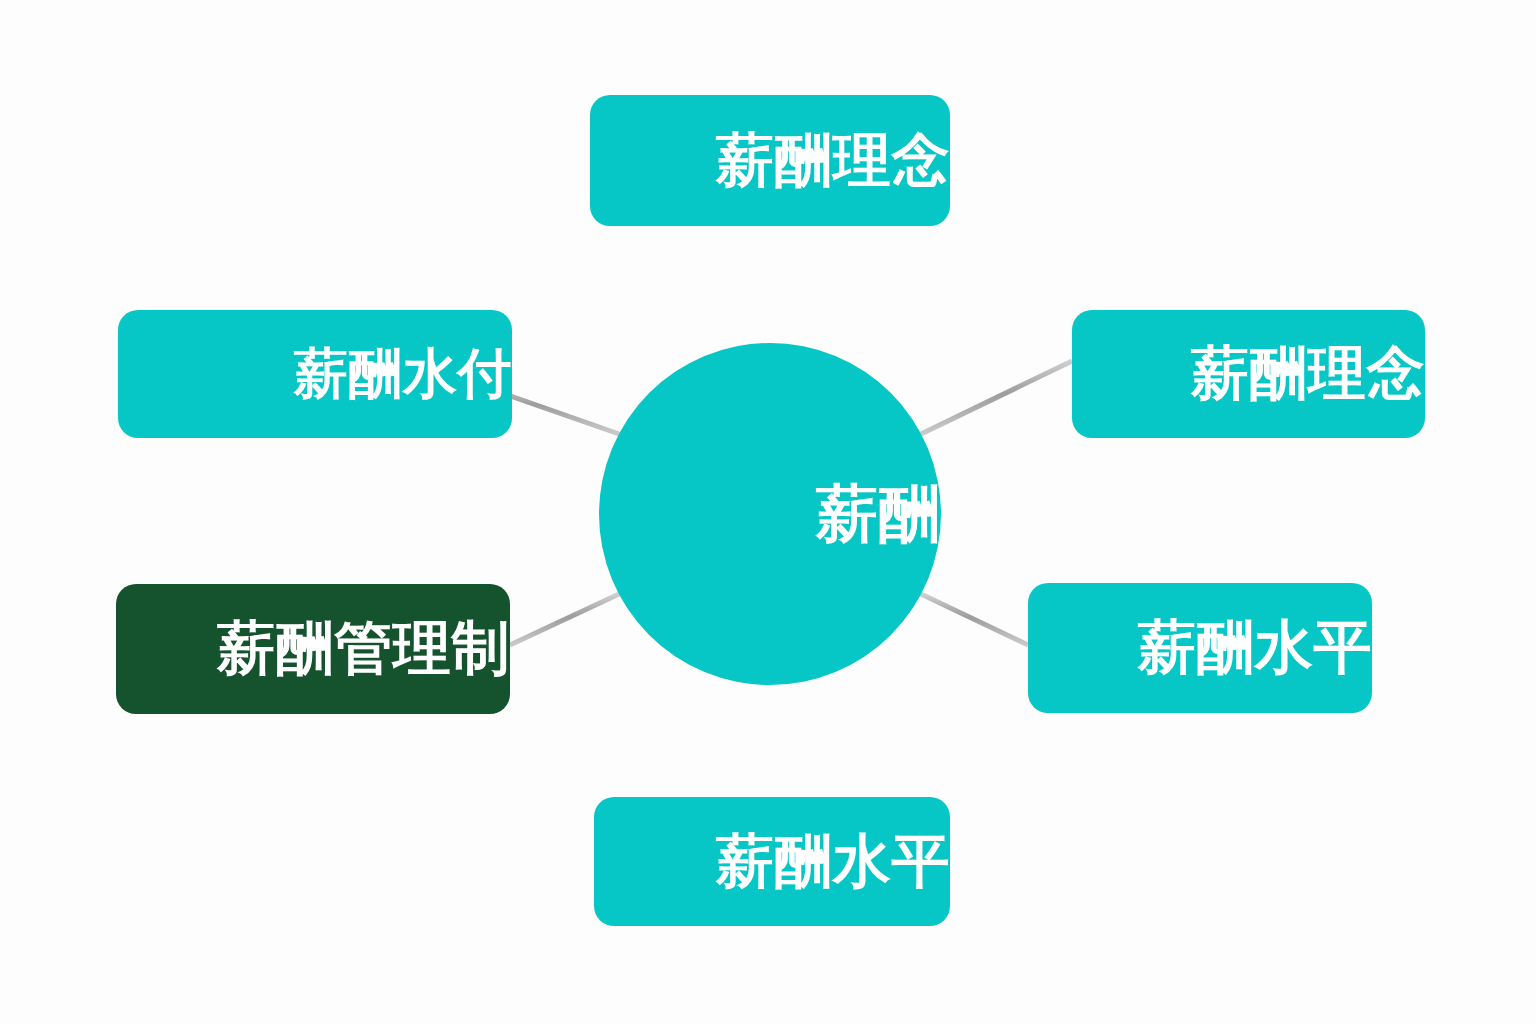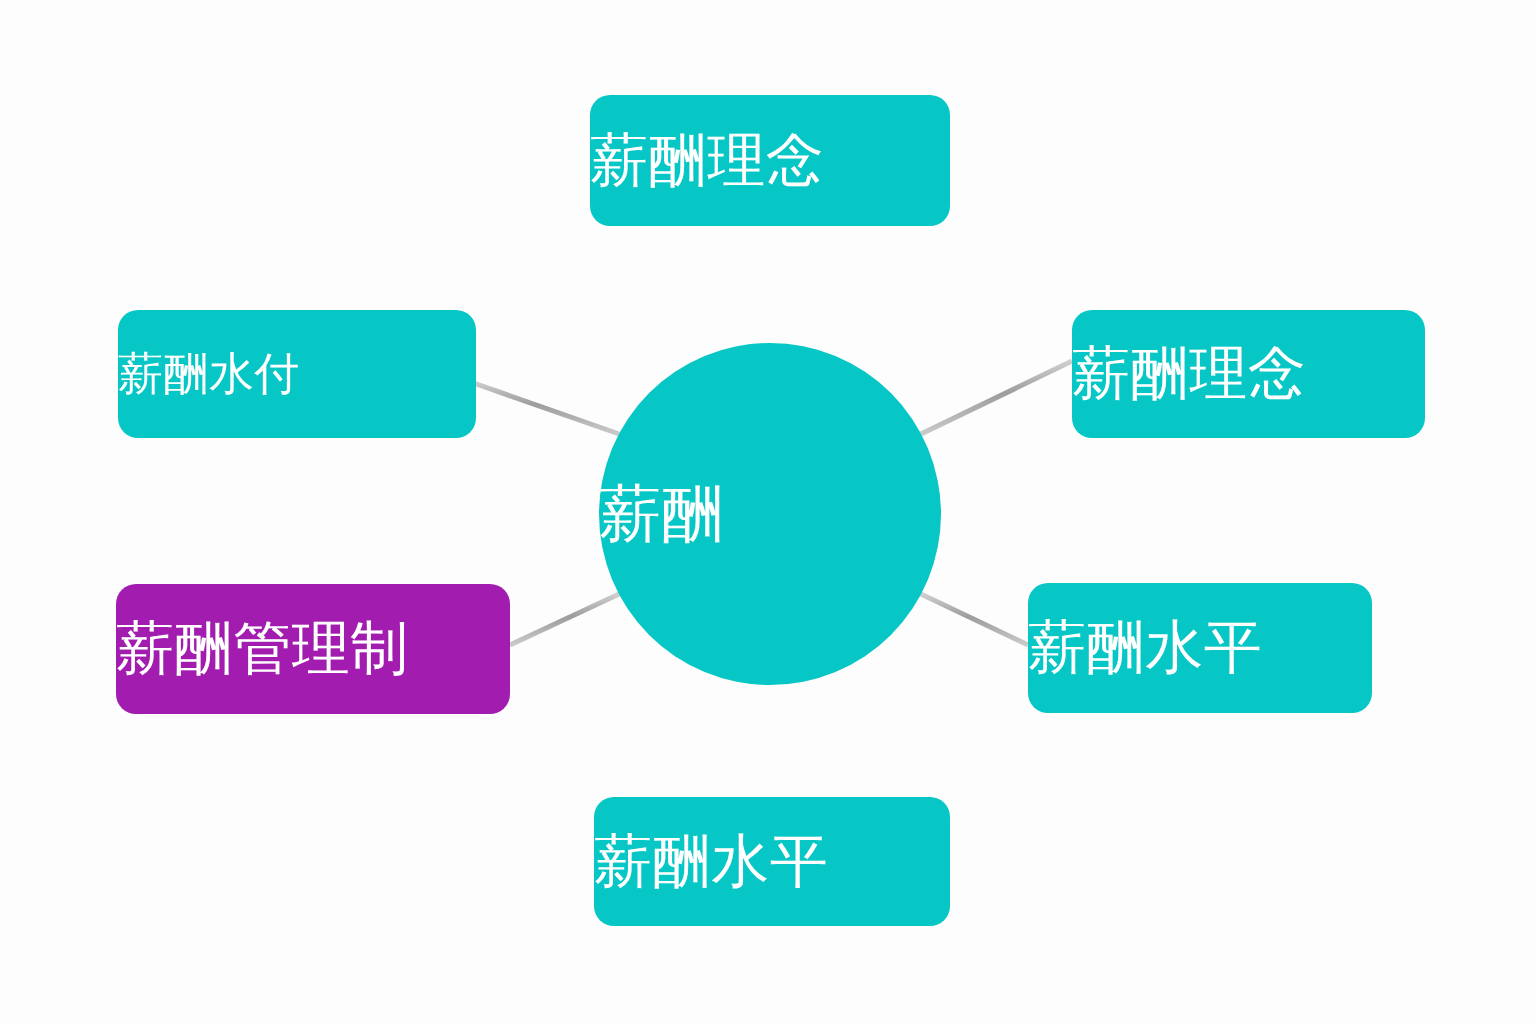--- a/index.html
+++ b/index.html
@@ -26,24 +26,24 @@
     top: 0;
     width: 1536px;
     height: 1024px;
     z-index: 1;
   }
   .node {
     position: absolute;
     z-index: 2;
     display: flex;
     align-items: center;
-    justify-content: flex-start;
+    justify-content: flex-end;
     box-sizing: border-box;
     color: #ffffff;
-    font-weight: normal;
+    font-weight: bold;
     letter-spacing: 0.01em;
     white-space: nowrap;
     user-select: none;
   }
   .node-rect {
     border-radius: 20px;
   }
   .center-node {
     border-radius: 50%;
     flex-direction: row;
@@ -52,21 +52,21 @@
   }
   .center-line {
     display: block;
   }
 
   
   #node-top {
     left: 590px;  top: 95px;   width: 360px; height: 131px;  font-size: 58px;
   }
   #node-top-left {
-    left: 118px;  top: 310px;  width: 358px; height: 128px;  font-size: 45px;
+    left: 118px;  top: 310px;  width: 394px; height: 128px;  font-size: 54px;
   }
   #node-top-right {
     left: 1072px; top: 310px;  width: 353px; height: 128px;  font-size: 58px;
   }
   #node-bottom-left {
     left: 116px;  top: 584px;  width: 394px; height: 130px;  font-size: 58px;
   }
   #node-bottom-right {
     left: 1028px; top: 583px;  width: 344px; height: 130px;  font-size: 58px;
   }
@@ -118,21 +118,21 @@
   </div>
 
   <div class="node node-rect" id="node-bottom-right" style="background:#06c7c5;">
     <span>薪酬水平</span>
   </div>
 
   <div class="node node-rect" id="node-bottom" style="background:#06c7c5;">
     <span>薪酬水平</span>
   </div>
 
-  <div class="node node-rect" id="node-bottom-left" style="background:#a21caf;">
+  <div class="node node-rect" id="node-bottom-left" style="background:#14532d;">
     <span>薪酬管理制</span>
   </div>
 
   <div class="node node-rect" id="node-top-left" style="background:#06c7c5;">
     <span>薪酬水付</span>
   </div>
 
   <div class="node center-node" id="node-center" style="background:#06c7c5;">
     <span class="center-line">薪酬</span>
   </div>

